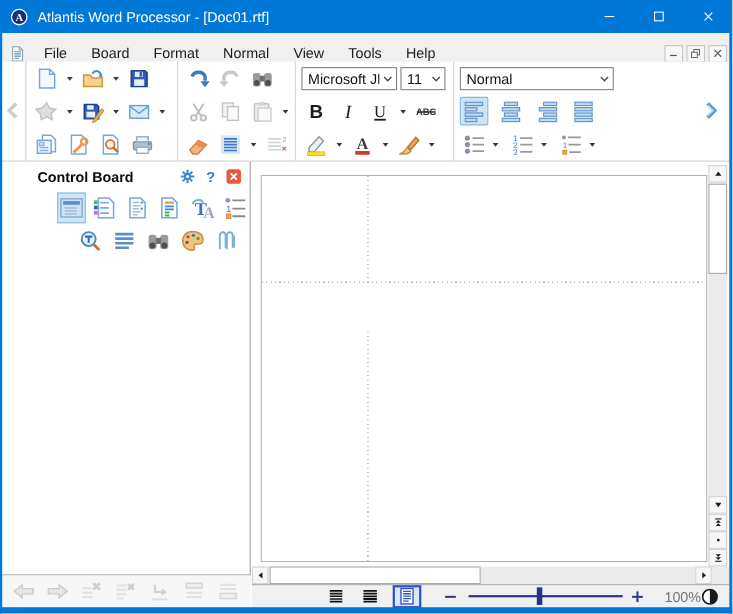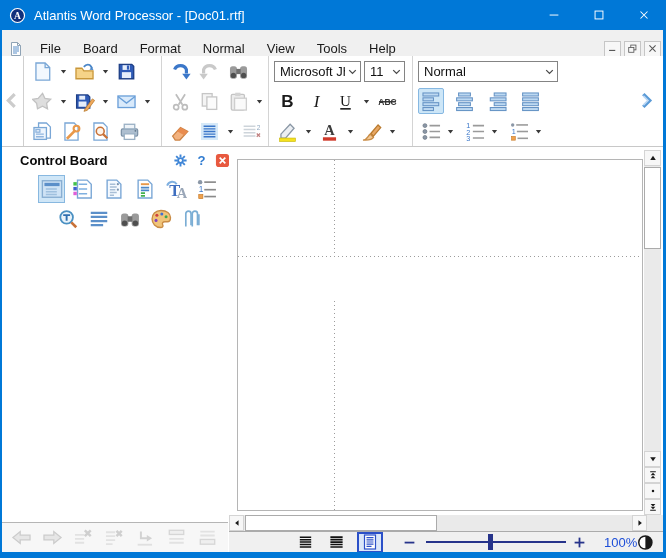--- a/index.html
+++ b/index.html
@@ -49,22 +49,22 @@
   .dd{width:10px;height:26px;display:flex;align-items:center;justify-content:center;flex:none;}
   .dd svg{width:7px;height:7px;}
   .g3 .tb-row{gap:7px;}
   .g3 .tb-row .dd{margin-left:-6px;}
   .combo{height:21px;border:1px solid #848484;background:#fff;display:flex;align-items:center;
     font-size:13px;color:#111;padding-left:5px;flex:none;overflow:hidden;}
   .combo-val{white-space:nowrap;overflow:hidden;}
   .combo .chev{margin-left:auto;flex:none;width:15px;height:15px;}
   .combo .chev svg{width:100%;height:100%;}
   
-  .cboard{position:absolute;left:12px;top:147px;width:226px;height:375px;background:#fff;
-    border-right:1px solid #a3a3a3;}
+  .cboard{position:absolute;left:2px;top:147px;width:226px;height:375px;background:#fff;
+    border-right:1px solid #a3a3a3;padding-left:24px;}
   .cb-head{height:24px;display:flex;align-items:center;padding:2px 7px 0 8px;}
   .cb-title{font-weight:bold;font-size:13px;color:#0a0a0a;}
   .cb-head-icons{margin-left:auto;display:flex;gap:6px;align-items:center;}
   .cbh-btn{width:15px;height:15px;}
   .cbh-btn .ic{width:15px;height:15px;}
   .cb-row{display:flex;gap:4px;align-items:center;}
   .cb-row.r0{margin:4px 0 2px 26px;}
   .cb-row.r1{margin:2px 0 0 42px;}
   .cb-btn{width:27px;height:28px;display:flex;align-items:center;justify-content:center;
     border:1px solid transparent;}
@@ -101,21 +101,21 @@
   .view-btn .ic{width:15px;height:14px;}
   .view-btn.active{border:2px solid #2b50c8;background:#dbe7f9;width:26px;height:21px;}
   .view-btn.active .ic{width:16px;height:16px;}
   .zbtn{width:16px;height:16px;display:flex;align-items:center;justify-content:center;}
   .zbtn .ic{width:13px;height:13px;}
   .zoom-out{margin-left:19px;}
   .zoom-slider{position:relative;width:140px;height:16px;margin-left:8px;}
   .zoom-track{position:absolute;left:0;top:7px;width:140px;height:2px;background:#27348b;}
   .zoom-thumb{position:absolute;left:62px;top:0;width:5px;height:16px;background:#27348b;}
   .zoom-in{margin-left:8px;}
-  .zoom-label{margin-left:17px;font-size:13px;color:#1d4ed8;}
+  .zoom-label{margin-left:17px;font-size:13px;color:#737373;}
   .disp-btn{margin-left:auto;margin-right:9px;width:17px;height:17px;}
   .disp-btn .ic{width:16px;height:16px;}
   
   .cb-bottom{position:absolute;left:2px;top:522px;width:226px;height:30px;background:#f7f7f7;
     border-top:1px solid #b5b5b5;display:flex;align-items:center;padding-left:5px;gap:3px;}
   .cbb-btn{width:28px;height:26px;display:flex;align-items:center;justify-content:center;}
   .cbb-btn .ic{width:23px;height:21px;}
   
   .b-left{position:absolute;left:0;top:30px;width:2px;height:528px;background:#0078d7;}
   .b-right{position:absolute;left:663px;top:30px;width:3px;height:528px;background:#0078d7;}

